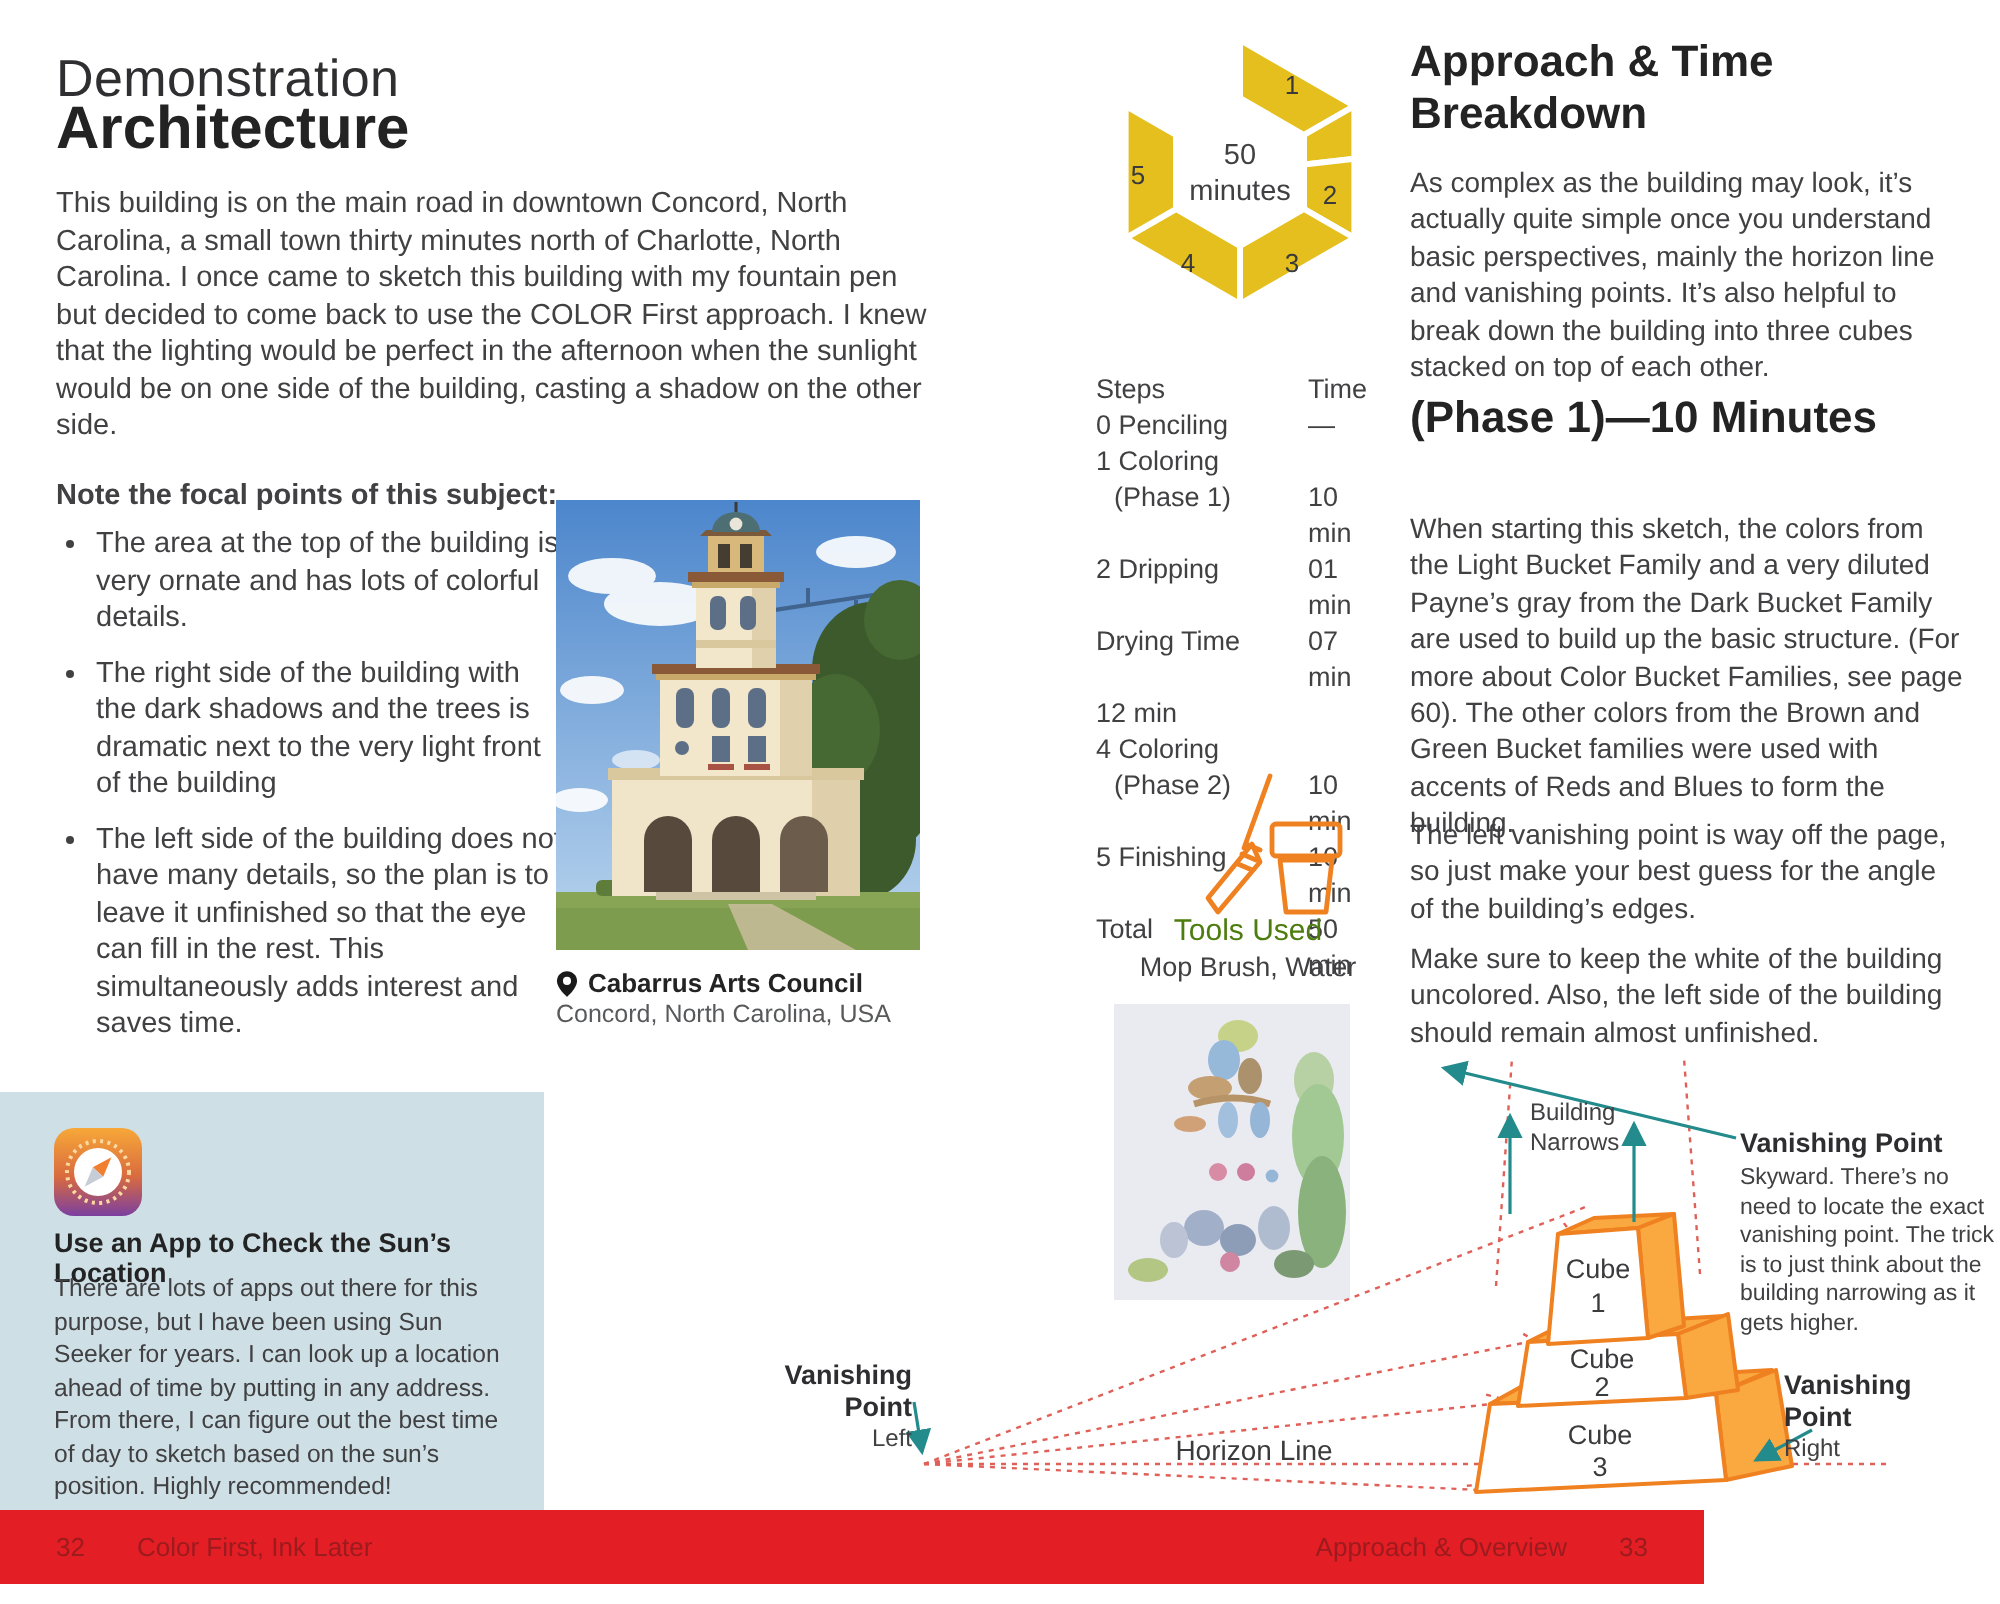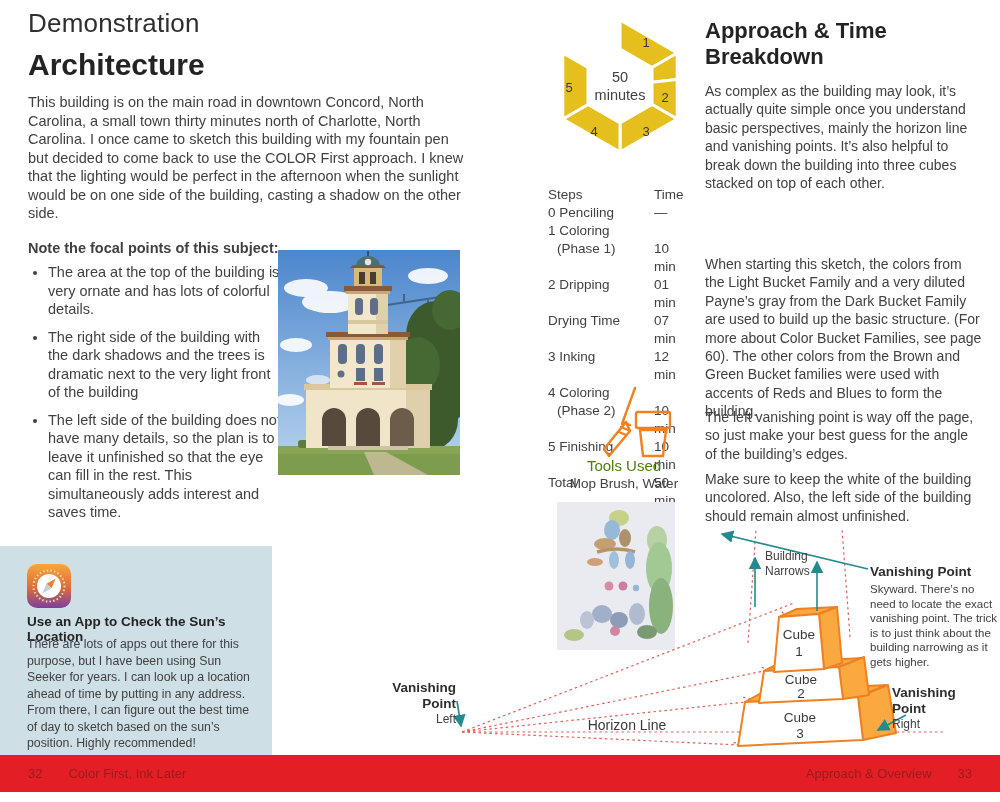--- a/index.html
+++ b/index.html
@@ -35,21 +35,21 @@
   svg{display:block;}
   .wheel-num{font-size:13px;fill:#3a3a3c;}
   .wheel-center{font-size:14.5px;fill:#414042;}
   .cube-label{font-size:13.5px;fill:#3b3b3d;}
 </style>
 </head>
 <body>
 
 <div id="page">
 
-  <div class="abs kicker" style="left:28px;top:8px;">Demonstration</div>
+  <div class="abs kicker" style="left:28px;top:24px;">Demonstration</div>
   <div class="abs big-title" style="left:28px;top:48px;">Architecture</div>
 
   <div class="abs body-text" style="left:28px;top:93px;width:436px;">This building is on the main road in downtown Concord, North Carolina, a small town thirty minutes north of Charlotte, North Carolina. I once came to sketch this building with my fountain pen but decided to come back to use the COLOR First approach. I knew that the lighting would be perfect in the afternoon when the sunlight would be on one side of the building, casting a shadow on the other side.</div>
 
   <div class="abs body-text" style="left:28px;top:239px;font-weight:bold;">Note the focal points of this subject:</div>
 
   <ul class="abs bullets" style="left:32px;top:263px;width:236px;">
     <li>The area at the top of the building is very ornate and has lots of colorful details.</li>
     <li>The right side of the building with the dark shadows and the trees is dramatic next to the very light front of the building</li>
     <li>The left side of the building does not have many details, so the plan is to leave it unfinished so that the eye can fill in the rest. This simultaneously adds interest and saves time.</li>
@@ -124,20 +124,30 @@
         <rect x="76" y="18" width="28" height="18" fill="#D9B87C"></rect>
         <rect x="81" y="22" width="6" height="12" fill="#453C32"></rect>
         <rect x="92" y="22" width="6" height="12" fill="#453C32"></rect>
         <path d="M78,16 a12,10 0 0 1 24,0 z" fill="#4D6E72"></path>
         <circle cx="90" cy="12" r="3.2" fill="#E9E5D8"></circle>
         <path d="M90,1 v5" stroke="#3E3A33" stroke-width="1.5"></path>
       </g>
     </svg>
   </div>
 
+  <div class="abs" style="left:278px;top:484px;width:190px;">
+    <div style="display:flex;align-items:center;gap:5px;">
+      <svg width="11" height="14" viewBox="0 0 12 15">
+        <path d="M6,0.5 C2.9,0.5 0.5,2.9 0.5,5.9 C0.5,9.9 6,14.5 6,14.5 C6,14.5 11.5,9.9 11.5,5.9 C11.5,2.9 9.1,0.5 6,0.5 Z" fill="#1a1a1a"></path>
+        <circle cx="6" cy="5.8" r="2.2" fill="#ffffff"></circle>
+      </svg>
+      <span class="caption-title">Cabarrus Arts Council</span>
+    </div>
+    <div class="caption-sub" style="margin-top:1px;">Concord, North Carolina, USA</div>
+  </div>
 
   <div class="abs tip-box" style="left:0;top:546px;width:272px;height:223px;">
     <div class="abs" style="left:27px;top:18px;width:44px;height:44px;">
       <svg width="44" height="44" viewBox="0 0 44 44">
         <defs>
           <linearGradient id="appg" x1="0" y1="0" x2="0" y2="1">
             <stop offset="0" stop-color="#F7A838"></stop>
               <stop offset="0.55" stop-color="#D96B3F"></stop>
               <stop offset="1" stop-color="#7B3FA0"></stop>
           </linearGradient>
@@ -201,21 +211,20 @@
       </div>
     <div class="srow">
         <span class="lab">2 Dripping</span>
         <span class="val">01 min</span>
       </div>
     <div class="srow">
         <span class="lab">Drying Time</span>
         <span class="val">07 min</span>
       </div>
     <div class="srow">
-        <span class="lab">3 Inking</span>
         <span class="val">12 min</span>
       </div>
     <div class="srow">
         <span class="lab">4 Coloring</span>
         <span class="val"></span>
       </div>
     <div class="srow indent">
         <span class="lab">(Phase 2)</span>
         <span class="val">10 min</span>
       </div>
@@ -223,20 +232,21 @@
         <span class="lab">5 Finishing</span>
         <span class="val">10 min</span>
       </div>
     <div class="srow">
         <span class="lab">Total</span>
         <span class="val">50 min</span>
       </div>
   </div>
 
   <div class="abs rp-heading" style="left:705px;top:196px;width:290px;">
+    <div>(Phase 1)—10 Minutes</div>
   </div>
 
   <div class="abs rp-body" style="left:705px;top:255px;width:278px;">When starting this sketch, the colors from the Light Bucket Family and a very diluted Payne’s gray from the Dark Bucket Family are used to build up the basic structure. (For more about Color Bucket Families, see page 60). The other colors from the Brown and Green Bucket families were used with accents of Reds and Blues to form the building.</div>
   <div class="abs rp-body" style="left:705px;top:408px;width:278px;">The left vanishing point is way off the page, so just make your best guess for the angle of the building’s edges.</div>
   <div class="abs rp-body" style="left:705px;top:470px;width:278px;">Make sure to keep the white of the building uncolored. Also, the left side of the building should remain almost unfinished.</div>
 
   <div class="abs" style="left:578px;top:386px;">
     <svg width="96" height="74" viewBox="0 0 96 74" stroke="#EF8121" stroke-width="2.4" fill="none" stroke-linecap="round" stroke-linejoin="round">
       <g>
         <path d="M57,2 L44,38"></path>
@@ -346,21 +356,21 @@
       <div class="diag-body">Skyward. There’s no need to locate the exact vanishing point. The trick is to just think about the building narrowing as it gets higher.</div>
     </div>
 
     <div class="abs" style="left:532px;top:160px;width:80px;">
       <div class="diag-bold">Vanishing</div>
       <div class="diag-bold">Point</div>
       <div class="diag-small">Right</div>
     </div>
   </div>
 
-  <div class="abs footer-bar" style="left:0;top:755px;width:1000px;height:37px;">
+  <div class="abs footer-bar" style="left:0;top:755px;width:852px;height:37px;">
     <div class="footer-inner">
       <div class="fgroup">
         <span>32</span>
         <span>Color First, Ink Later</span>
       </div>
       <div class="fgroup">
         <span>Approach &amp; Overview</span>
         <span>33</span>
       </div>
     </div>

